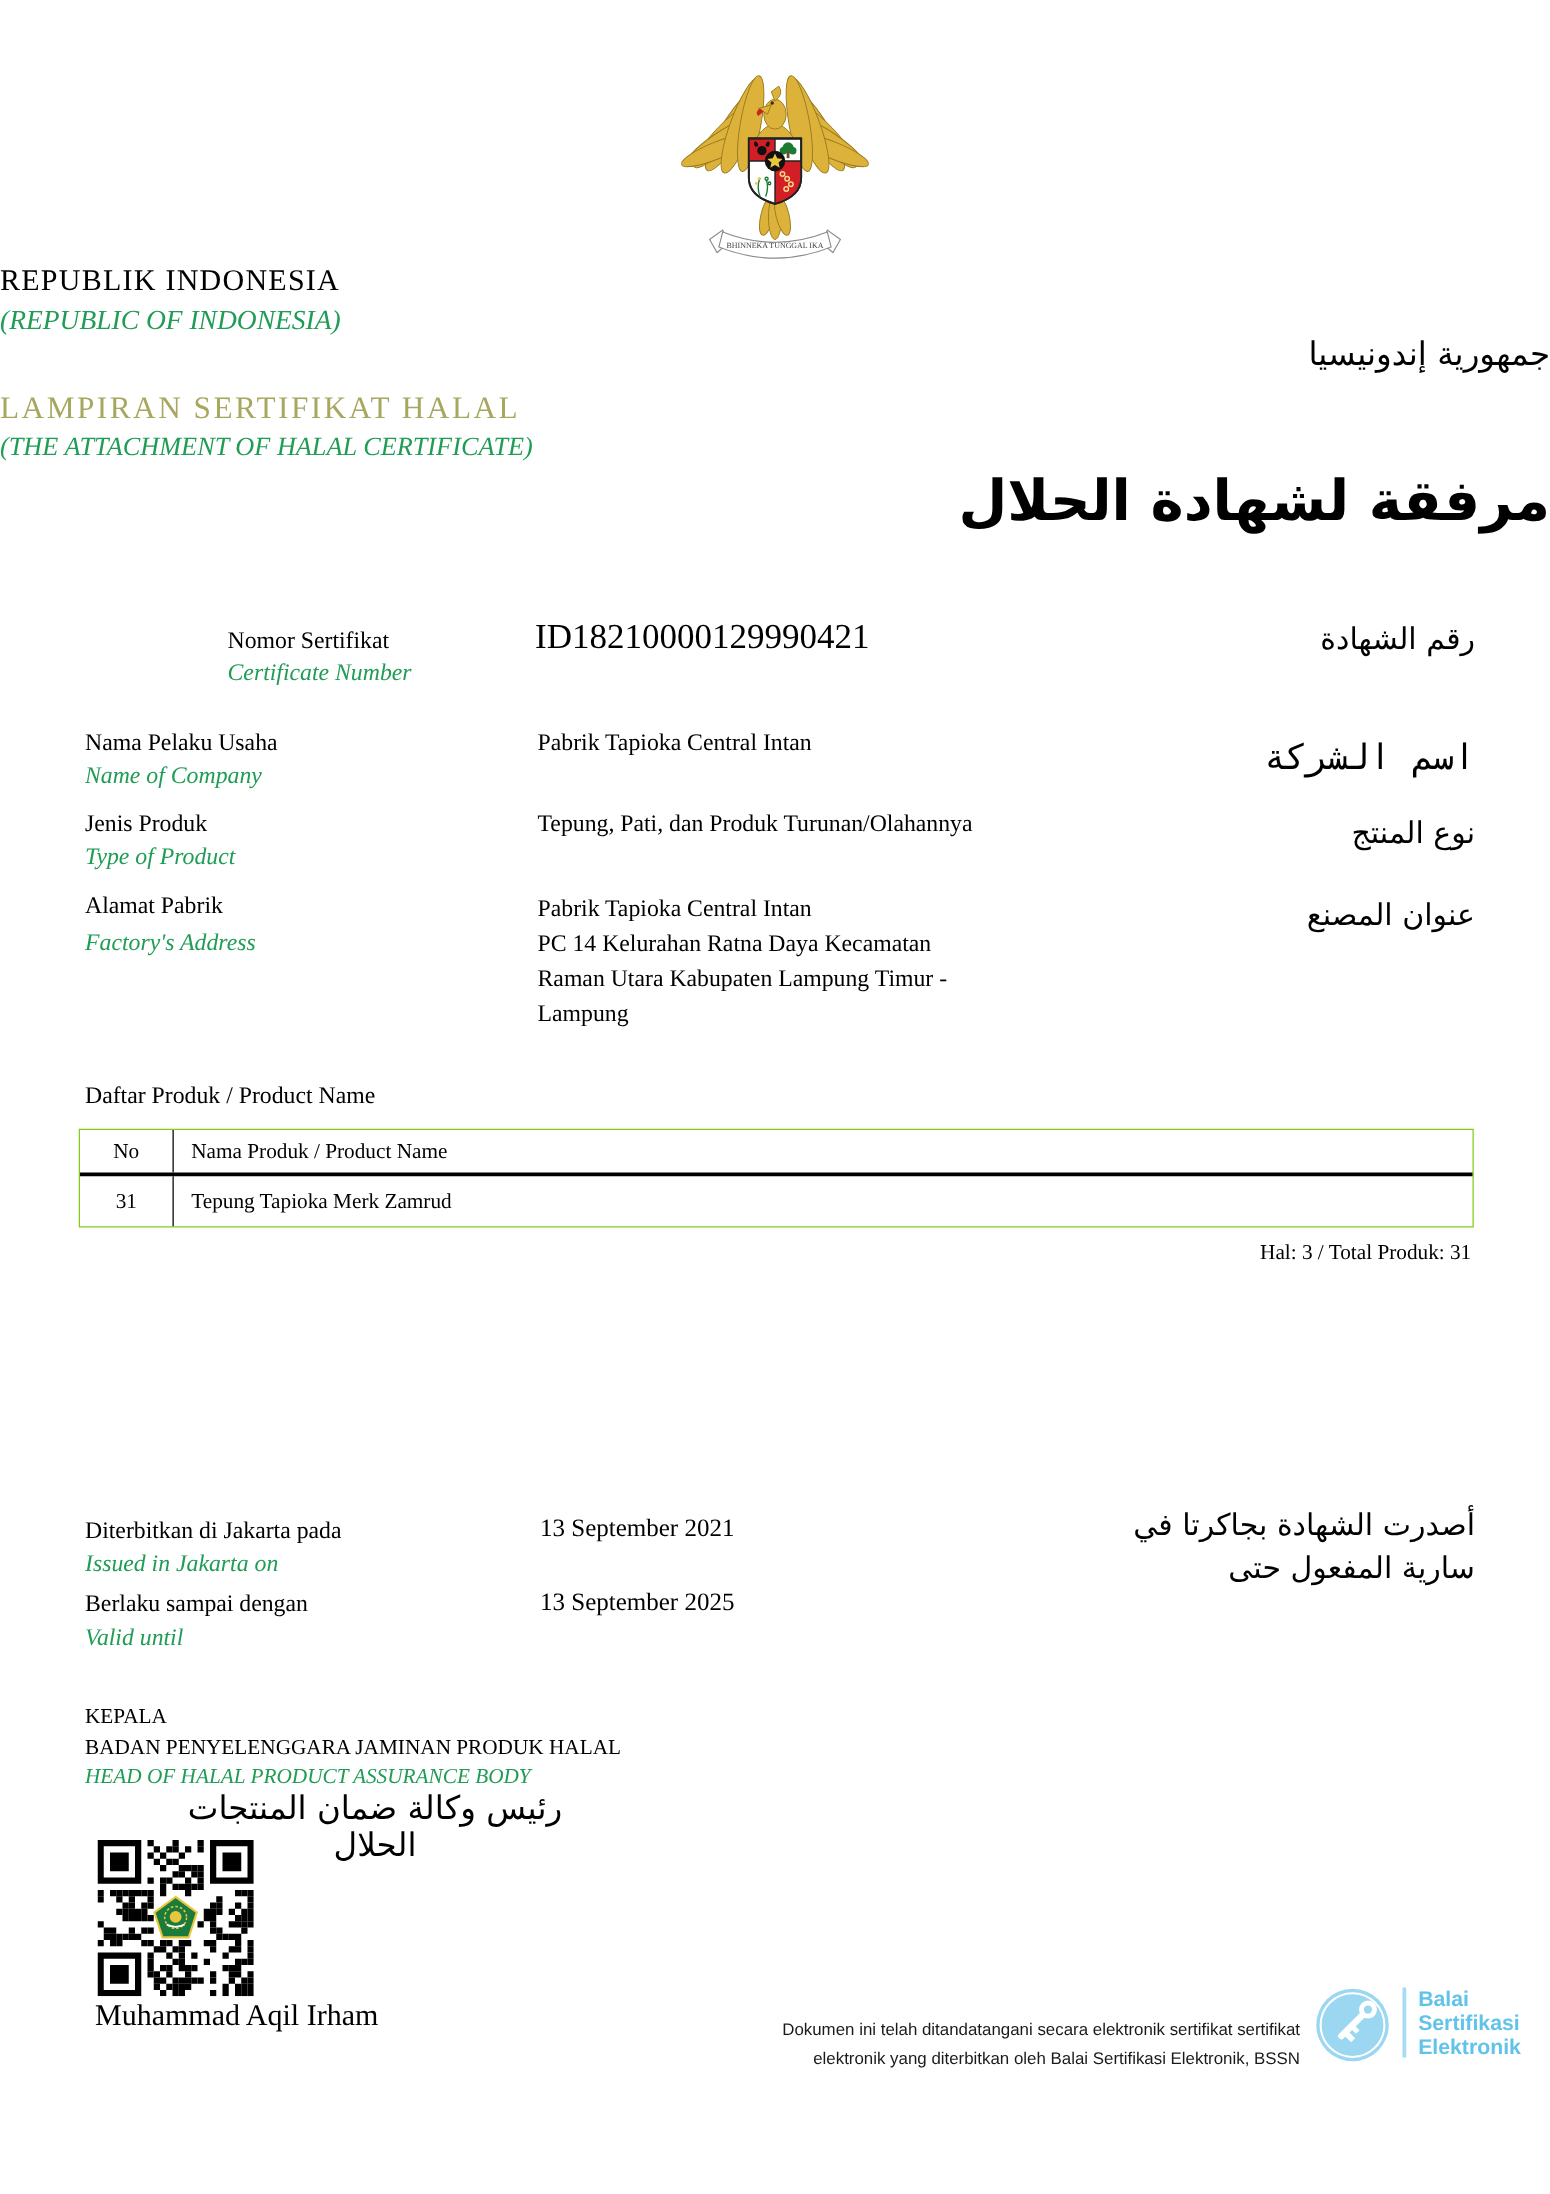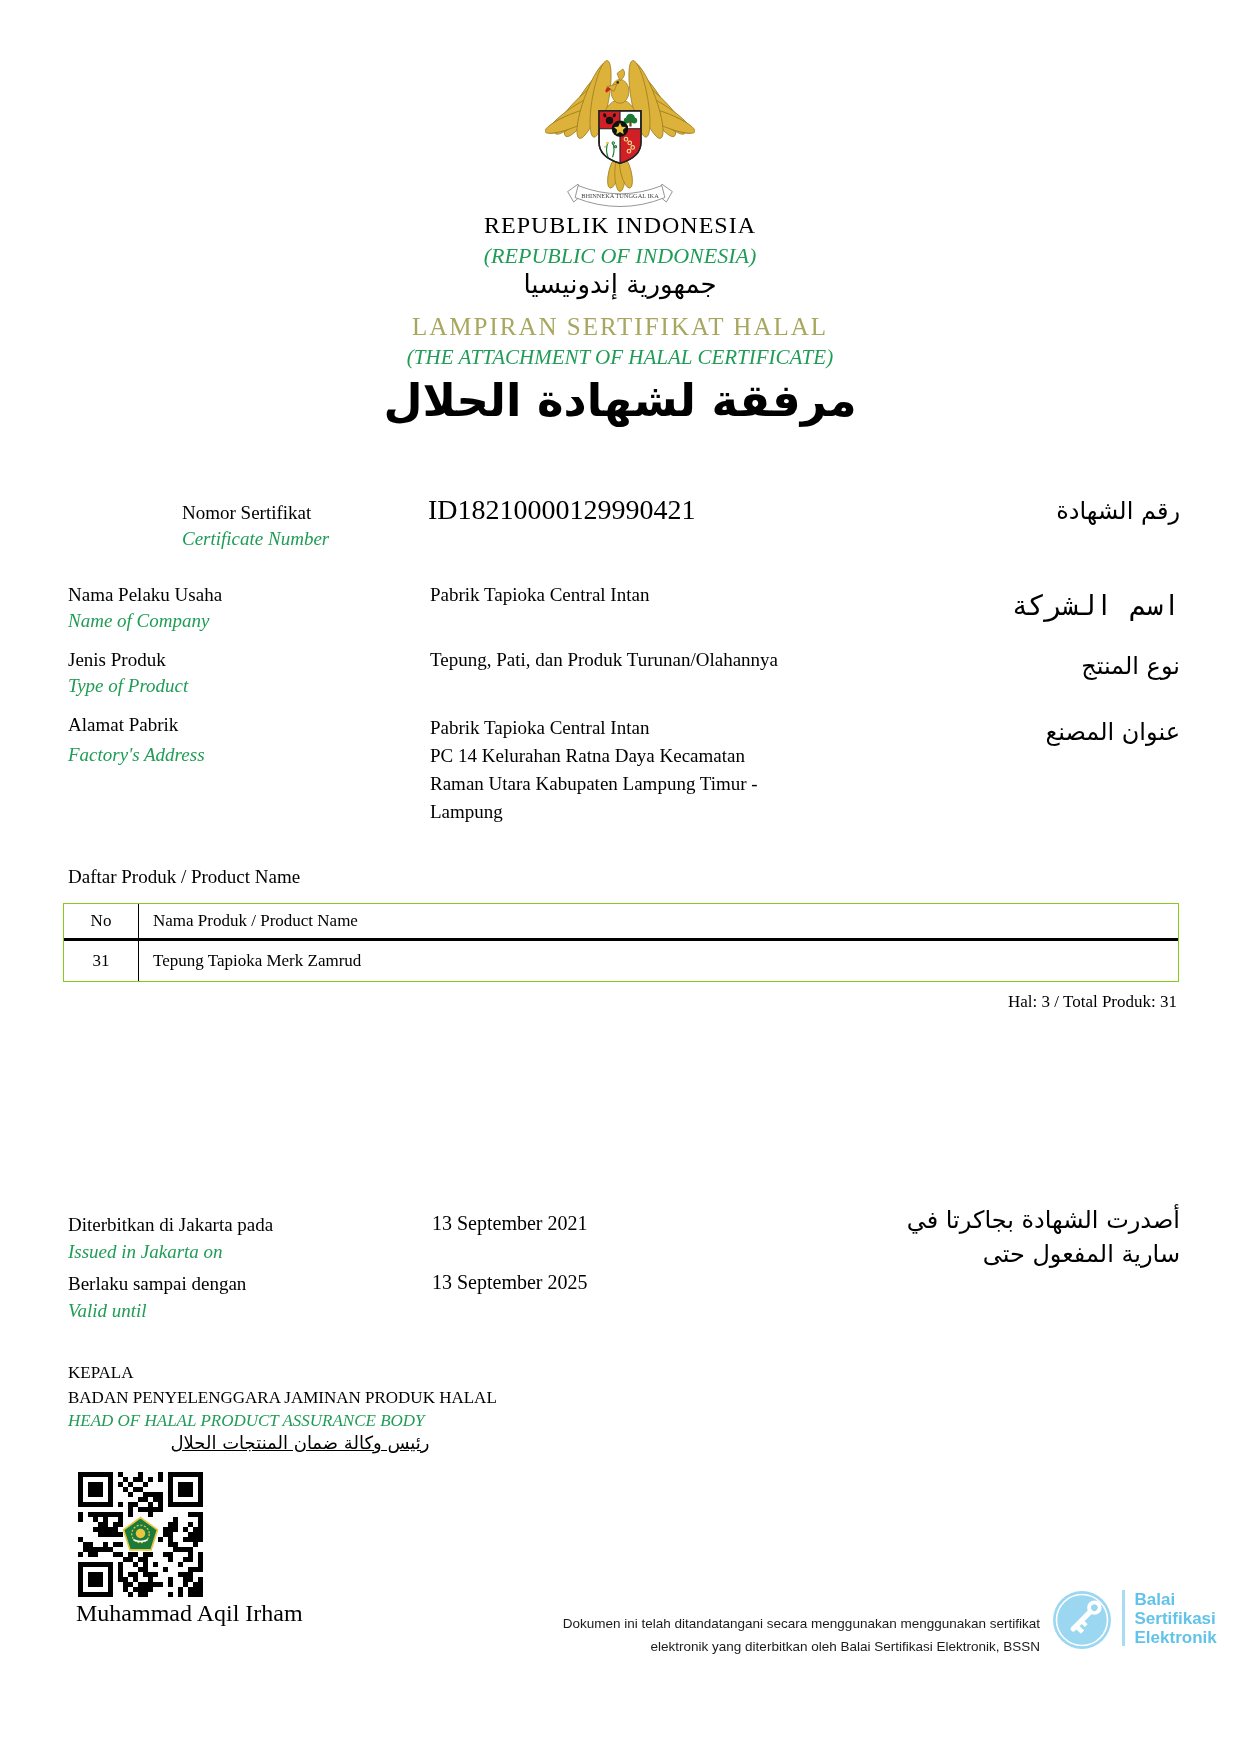--- a/index.html
+++ b/index.html
@@ -1,21 +1,21 @@
 <!DOCTYPE html>
 <html><head>
 <meta charset="utf-8">
 <style>
   html,body{margin:0;padding:0;background:#ffffff;}
   .page{
     position:relative;width:1240px;height:1755px;background:#ffffff;
     font-family:"Liberation Serif", serif;color:#000;overflow:hidden;margin:0 auto;
   }
   .abs{position:absolute;}
-  .ctr{left:0;width:1240px;text-align:center;}
+  .ctr{left:0;width:1240px;}
   .green-it{color:#1f9c55;font-style:italic;}
   .olive{color:#a8a75f;}
   .ar{font-family:"DejaVu Sans", sans-serif;direction:rtl;}
   .ar-right{right:60px;text-align:right;}
   .lbl{font-size:19px;}
   .val{font-size:19px;}
   .serif-num{font-size:28px;}
   
   .prod-table{left:63px;top:903px;width:1114px;border:1px solid #84cc16;}
   .t-row{display:flex;align-items:center;}
@@ -174,21 +174,21 @@
   <div class="abs ar ar-right" style="top:1206px;font-size:24px;">أصدرت الشهادة بجاكرتا في</div>
 
   <div class="abs lbl" style="left:68px;top:1273px;">Berlaku sampai dengan</div>
   <div class="abs lbl green-it" style="left:68px;top:1300px;">Valid until</div>
   <div class="abs" style="left:432px;top:1271px;font-size:20px;">13 September 2025</div>
   <div class="abs ar ar-right" style="top:1240px;font-size:24px;">سارية المفعول حتى</div>
 
   <div class="abs" style="left:68px;top:1363px;font-size:17px;">KEPALA</div>
   <div class="abs" style="left:68px;top:1388px;font-size:17px;">BADAN PENYELENGGARA JAMINAN PRODUK HALAL</div>
   <div class="abs green-it" style="left:68px;top:1411px;font-size:17px;">HEAD OF HALAL PRODUCT ASSURANCE BODY</div>
-  <div class="abs ar" style="left:120px;top:1432px;width:360px;text-align:center;font-size:18px;text-decoration:underline;">رئيس وكالة ضمان المنتجات الحلال</div>
+  <div class="abs ar" style="left:120px;top:1432px;width:360px;text-align:center;font-size:26px;">رئيس وكالة ضمان المنتجات الحلال</div>
 
   <div class="abs qr-wrap">
     <svg id="qr-svg" width="125" height="125" viewBox="0 0 125 125">
       <rect x="0" y="0" width="125" height="125" fill="#ffffff"></rect>
       <g id="qr-cells" fill="#000">
           <rect x="0" y="0" width="35" height="35" fill="#000"></rect>
           <rect x="5" y="5" width="25" height="25" fill="#fff"></rect>
           <rect x="10" y="10" width="15" height="15" fill="#000"></rect>
           <rect x="90" y="0" width="35" height="35" fill="#000"></rect>
           <rect x="95" y="5" width="25" height="25" fill="#fff"></rect>
@@ -388,21 +388,21 @@
       <path d="M18,1.5 L34.5,13.5 L28.2,33 L7.8,33 L1.5,13.5 Z" fill="#1b7b3c" stroke="#e9c63d" stroke-width="1.6"></path>
       <circle cx="18" cy="17.5" r="8.5" fill="none" stroke="#e9c63d" stroke-width="1.2" stroke-dasharray="2 1.6"></circle>
       <circle cx="18" cy="17" r="4.6" fill="#e9c63d"></circle>
       <path d="M11,23 q7,3.5 14,0" stroke="#ffffff" stroke-width="1.4" fill="none"></path>
     </svg>
   </div>
 
   <div class="abs" style="left:76px;top:1600px;font-size:24px;text-align:center;">Muhammad Aqil Irham</div>
 
   <div class="abs foot-text" style="left:540px;top:1612px;width:500px;">
-    <div>Dokumen ini telah ditandatangani secara menggunakan menggunakan sertifikat</div>
+    <div>Dokumen ini telah ditandatangani secara elektronik sertifikat sertifikat</div>
     <div>elektronik yang diterbitkan oleh Balai Sertifikasi Elektronik, BSSN</div>
   </div>
 
   <div class="abs bse" style="left:1052px;top:1590px;">
     <svg width="60" height="60" viewBox="0 0 60 60">
       <circle cx="30" cy="30" r="29" fill="#9bd7f1"></circle>
       <circle cx="30" cy="30" r="25.5" fill="#9bd7f1" stroke="#ffffff" stroke-width="1.6"></circle>
       <g transform="rotate(45 30 30)">
         <circle cx="30" cy="12.5" r="7.2" fill="#ffffff"></circle>
         <circle cx="30" cy="12.5" r="3.3" fill="#9bd7f1"></circle>

